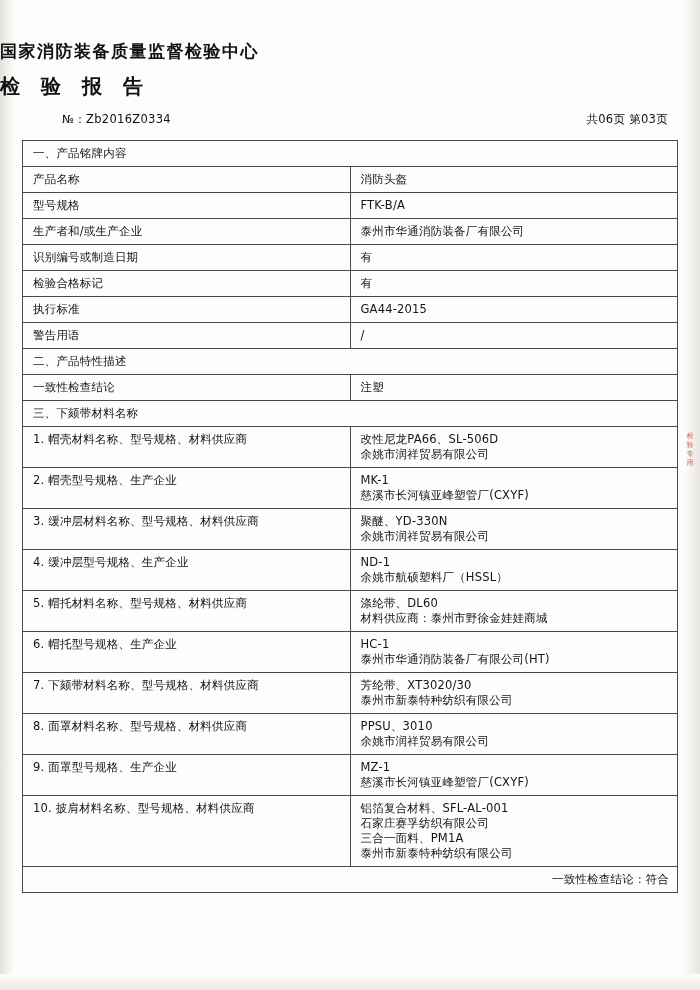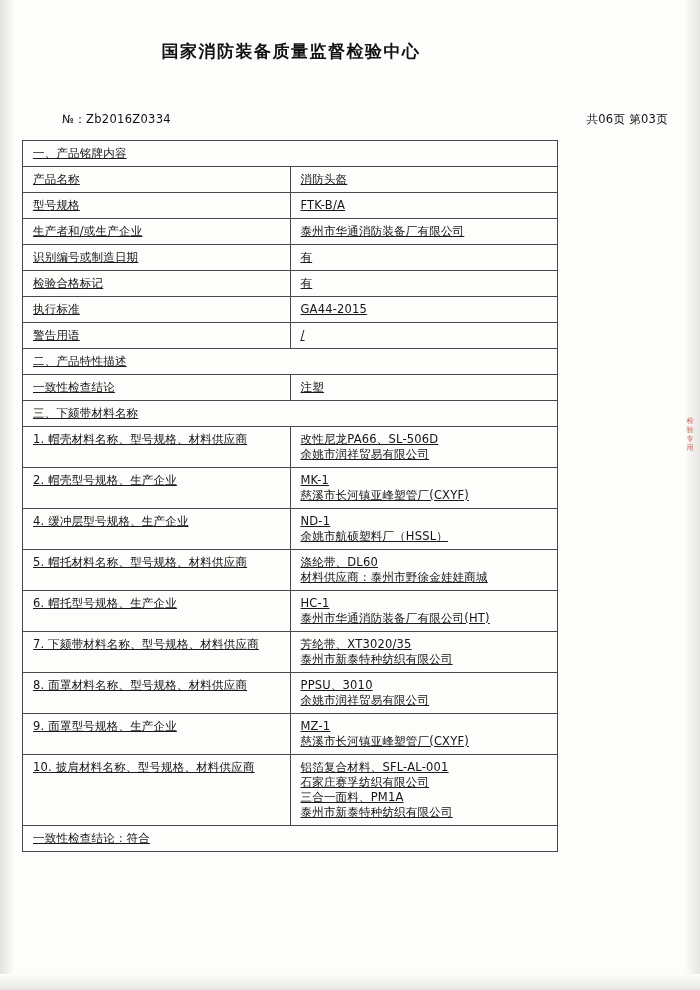--- a/index.html
+++ b/index.html
@@ -34,36 +34,35 @@
     background: linear-gradient(to left, #e6e5e1, #fdfdfb);
   }
   .scan-bottom-edge {
     position: absolute;
     left: 0; bottom: 0; width: 700px; height: 16px;
     background: linear-gradient(to top, #e8e7e3, #fdfdfb);
   }
   .red-marks {
     position: absolute;
     right: 6px;
-    top: 417px;
+    top: 432px;
     width: 8px;
     height: 80px;
     font-size: 7px;
     line-height: 9px;
     color: #c0392b;
     letter-spacing: 0;
     text-align: center;
     opacity: 0.75;
   }
 
   .header {
     position: absolute;
     left: 0; top: 40px;
     width: 582px;
-    text-align: center;
   }
   .title-1 {
     font-size: 17px;
     font-weight: bold;
     letter-spacing: 1.5px;
     color: #111;
   }
   .title-2 {
     margin-top: 10px;
     font-size: 20px;
@@ -91,23 +90,22 @@
   }
 
   .table-wrap {
     position: absolute;
     left: 22px;
     top: 140px;
     width: 656px;
   }
   table.doc {
     border-collapse: collapse;
-    width: 536px;
+    width: 656px;
     table-layout: fixed;
-    text-decoration: underline;
   }
   table.doc td {
     border: 1px solid #4a4a4a;
     font-size: 11.5px;
     color: #141414;
     padding: 5px 8px 5px 10px;
     vertical-align: top;
     line-height: 15px;
     letter-spacing: 0.2px;
   }
@@ -121,35 +119,37 @@
   td.value {
     width: 384px;
     padding-left: 12px;
   }
   .sub {
     display: block;
   }
   .conclusion td {
     padding-top: 8px;
     padding-bottom: 10px;
+    text-align: right;
   }
 </style>
 </head>
 <body>
 
 <div class="page">
 
   <div class="scan-left-edge"></div>
   <div class="scan-right-edge"></div>
   <div class="scan-bottom-edge"></div>
 
   <div class="red-marks">检验专用</div>
 
   <div class="header">
     <div class="title-1">国家消防装备质量监督检验中心</div>
+    <div class="title-2">检 验 报 告</div>
   </div>
 
   <div class="meta-row">
     <div class="meta-left">№：Zb2016Z0334</div>
     <div class="meta-right">共06页  第03页</div>
   </div>
 
   <div class="table-wrap">
     <table class="doc">
 
@@ -208,20 +208,27 @@
         </td>
       </tr>
       <tr>
         <td class="label">2. 帽壳型号规格、生产企业</td>
         <td class="value">
           <span class="sub">MK-1</span>
           <span class="sub">慈溪市长河镇亚峰塑管厂(CXYF)</span>
         </td>
       </tr>
       <tr>
+        <td class="label">3. 缓冲层材料名称、型号规格、材料供应商</td>
+        <td class="value">
+          <span class="sub">聚醚、YD-330N</span>
+          <span class="sub">余姚市润祥贸易有限公司</span>
+        </td>
+      </tr>
+      <tr>
         <td class="label">4. 缓冲层型号规格、生产企业</td>
         <td class="value">
           <span class="sub">ND-1</span>
           <span class="sub">余姚市航硕塑料厂（HSSL）</span>
         </td>
       </tr>
       <tr>
         <td class="label">5. 帽托材料名称、型号规格、材料供应商</td>
         <td class="value">
           <span class="sub">涤纶带、DL60</span>
@@ -231,21 +238,21 @@
       <tr>
         <td class="label">6. 帽托型号规格、生产企业</td>
         <td class="value">
           <span class="sub">HC-1</span>
           <span class="sub">泰州市华通消防装备厂有限公司(HT)</span>
         </td>
       </tr>
       <tr>
         <td class="label">7. 下颏带材料名称、型号规格、材料供应商</td>
         <td class="value">
-          <span class="sub">芳纶带、XT3020/35</span>
+          <span class="sub">芳纶带、XT3020/30</span>
           <span class="sub">泰州市新泰特种纺织有限公司</span>
         </td>
       </tr>
       <tr>
         <td class="label">8. 面罩材料名称、型号规格、材料供应商</td>
         <td class="value">
           <span class="sub">PPSU、3010</span>
           <span class="sub">余姚市润祥贸易有限公司</span>
         </td>
       </tr>

